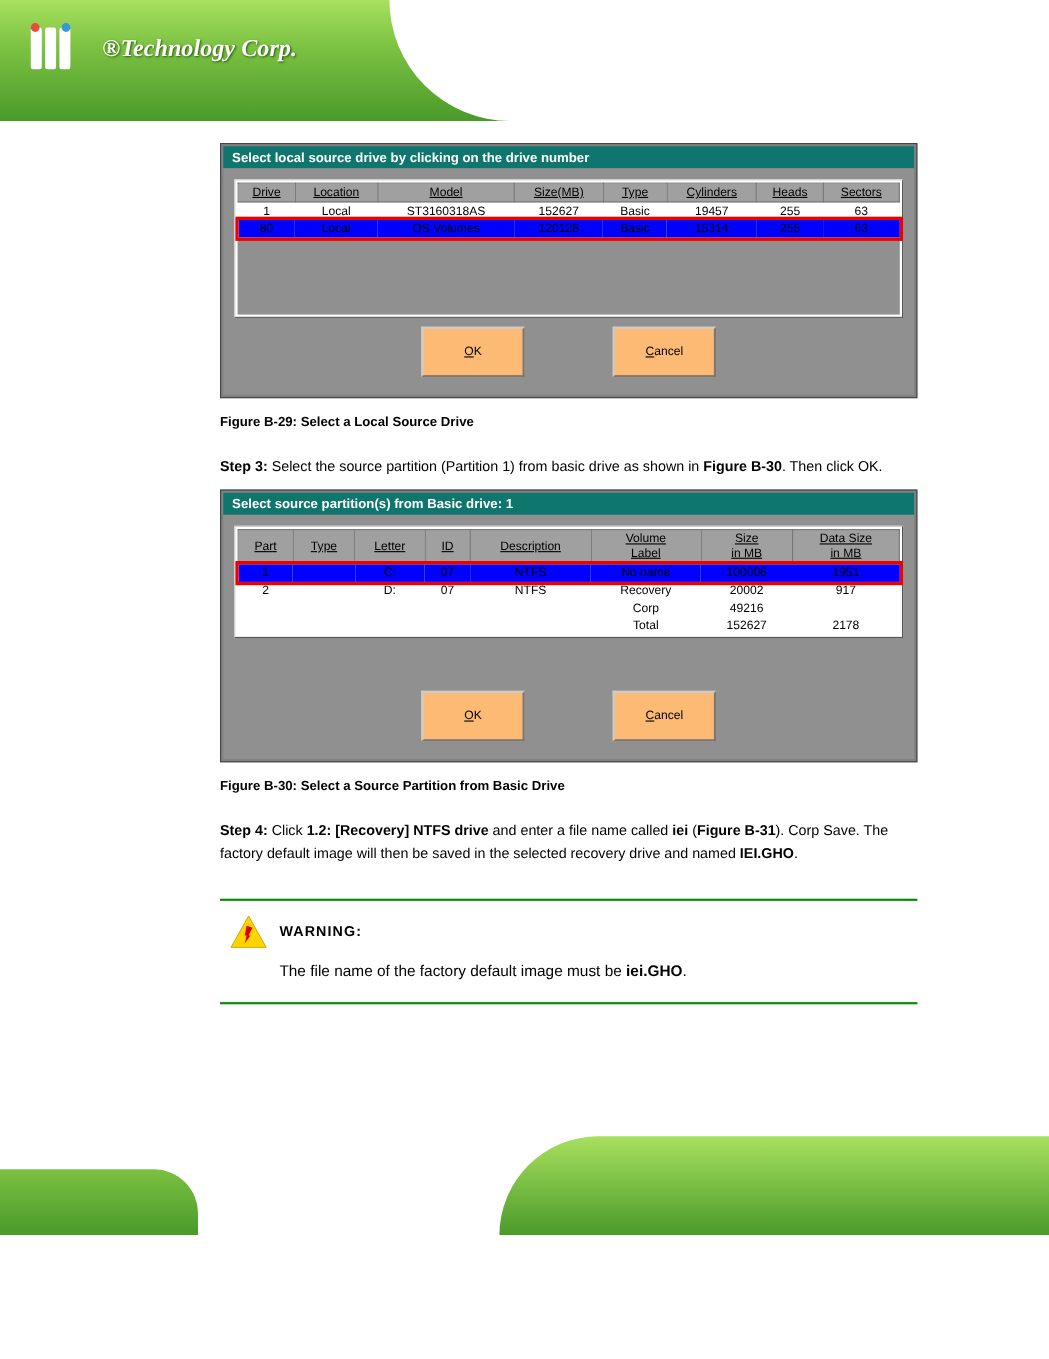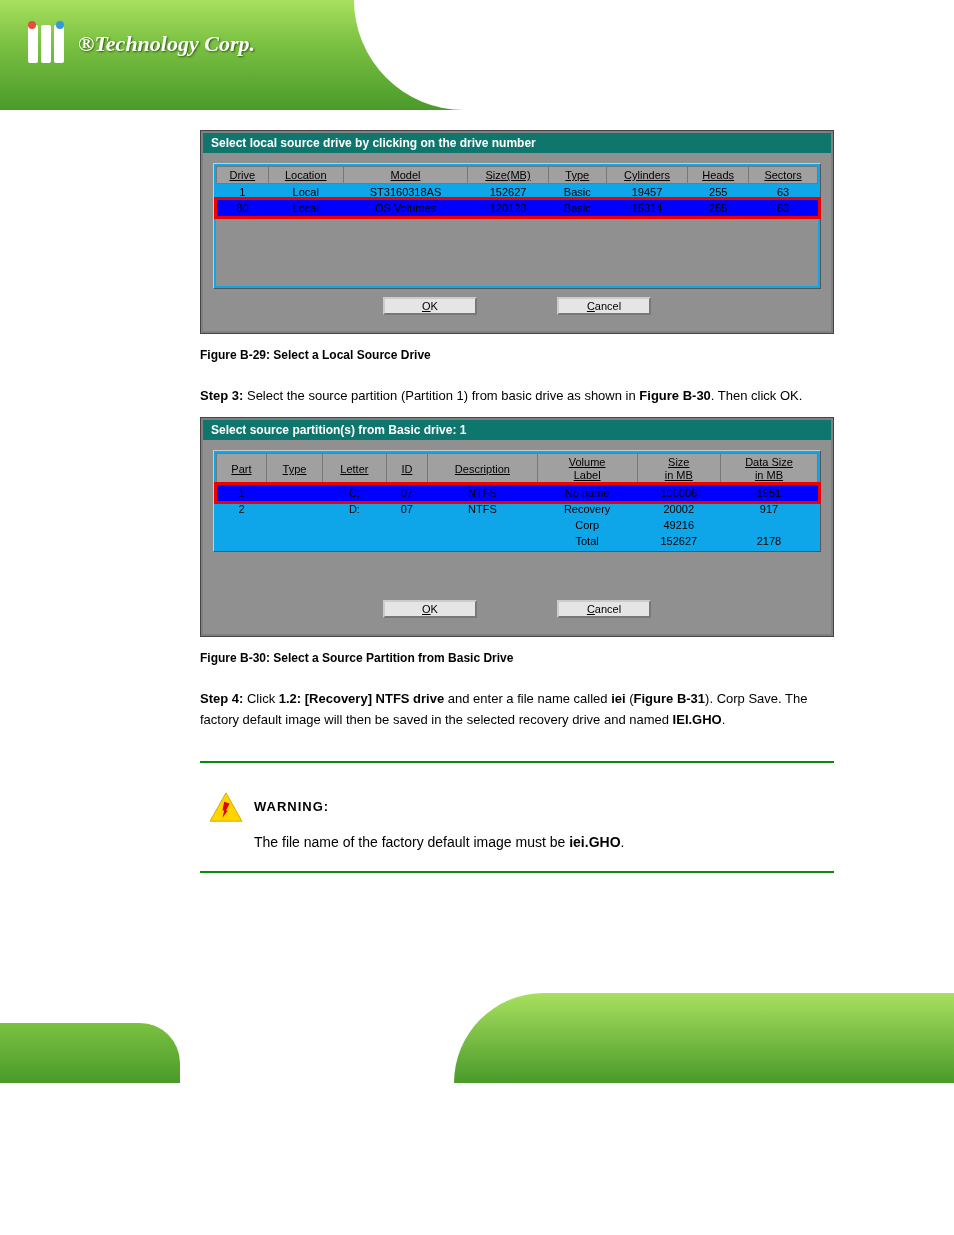--- a/index.html
+++ b/index.html
@@ -1,43 +1,43 @@
 <!DOCTYPE html>
 <html><head>
 <meta charset="utf-8">
 <style>
 body { margin: 0; font-family: Arial, sans-serif; background: #fff; width: 954px; }
 .page-header { position: relative; height: 110px; background: linear-gradient(to bottom, #a8e05f 0%, #7bc142 40%, #4a9a2a 100%); overflow: hidden; }
-.logo-box { position: absolute; top: 25px; left: 28px; display: flex; align-items: center; gap: 6px; }
+.logo-box { position: absolute; top: 25px; left: 28px; display: flex; align-items: center; gap: 21px; }
 .logo-glyph { display: flex; gap: 3px; }
 .logo-bar { width: 10px; height: 38px; background: #fff; border-radius: 2px; }
 .dot-red { width: 8px; height: 8px; background: #e74c3c; border-radius: 50%; position: absolute; top: -4px; left: 0; }
 .dot-blue { width: 8px; height: 8px; background: #3498db; border-radius: 50%; position: absolute; top: -4px; right: 0; }
 .trademark { color: #fff; font-family: Georgia, serif; font-style: italic; font-weight: bold; font-size: 22px; text-shadow: 1px 1px 2px #2a5a0a; margin-left: 8px; }
 .header-curve { position: absolute; right: 0; top: 0; width: 600px; height: 110px; background: #fff; border-radius: 0 0 0 280px; }
 .content { padding: 20px 120px 30px 200px; }
 .dialog { background: #808080; border: 1px solid #444; padding: 2px; margin-bottom: 10px; }
 .dialog-title { background: #0f766e; color: #fff; font-family: Tahoma, sans-serif; font-size: 12px; font-weight: bold; padding: 3px 8px; }
 .dialog-body { background: #909090; padding: 10px; }
-.table-wrap { background: #0ea5e9; border: 1px solid #ccc; border-right-color: #555; border-bottom-color: #555; padding: 2px; }
+.table-wrap { background: #ffffff; border: 1px solid #ccc; border-right-color: #555; border-bottom-color: #555; padding: 2px; }
 table { width: 100%; border-collapse: collapse; font-family: Tahoma, sans-serif; font-size: 11px; }
 th { background: #a0a0a0; border: 1px solid #777; padding: 2px 4px; color: #000; font-weight: normal; text-decoration: underline; }
 td { padding: 2px 6px; text-align: center; color: #000; }
 .row-highlight { background: #0000ff; color: #fff; }
 .red-frame { outline: 3px solid #e00; }
 .blank-area { height: 70px; background: #909090; }
 .btn-row { display: flex; justify-content: center; gap: 80px; padding: 8px 0 6px; }
-.dlg-btn { background: #e5e5e5; border: 2px outset #ccc; padding: 1px 0; width: 90px; font-family: Tahoma, sans-serif; font-size: 11px; text-align: center; }
+.dlg-btn { background: #fdba74; border: 2px outset #ccc; padding: 15px 0; width: 90px; font-family: Tahoma, sans-serif; font-size: 11px; text-align: center; }
 .dlg-btn span.u { text-decoration: underline; }
 .caption { font-family: Verdana, sans-serif; font-size: 12px; font-weight: bold; margin: 14px 0 24px; }
 .step { font-family: Verdana, sans-serif; font-size: 13px; margin: 18px 0 10px; line-height: 1.6; }
 .step b { font-weight: bold; }
 .fig-ref { color: #000; }
 .bold { font-weight: bold; margin-top: 24px; }
-.warn-block { border-top: 2px solid #0a8a0a; border-bottom: 2px solid #0a8a0a; padding: 28px 8px 18px; margin: 30px 0; }
+.warn-block { border-top: 2px solid #0a8a0a; border-bottom: 2px solid #0a8a0a; padding: 12px 8px 18px; margin: 30px 0; }
 .warn-head { display: flex; align-items: center; gap: 10px; margin-bottom: 8px; }
 .warn-icon { width: 36px; height: 32px; }
 .warn-title { font-family: Verdana, sans-serif; font-size: 13px; font-weight: bold; letter-spacing: 1px; }
 .warn-text { font-family: Verdana, sans-serif; font-size: 14px; line-height: 1.6; margin-left: 46px; }
 .page-footer { position: relative; height: 110px; margin-top: 40px; }
 .footer-left { position: absolute; left: 0; top: 50px; width: 180px; height: 60px; background: linear-gradient(to bottom, #7bc142, #4a9a2a); border-radius: 0 40px 0 0; }
 .footer-right { position: absolute; right: 0; bottom: 0; width: 500px; height: 90px; background: linear-gradient(to bottom, #a8e05f, #4a9a2a); border-radius: 180px 0 0 0; }
 .page-num { font-family: Verdana, sans-serif; font-size: 12px; font-weight: bold; text-align: center; color: #000; margin-top: 20px; }
 .th-multi { line-height: 1.2; }
 </style>

